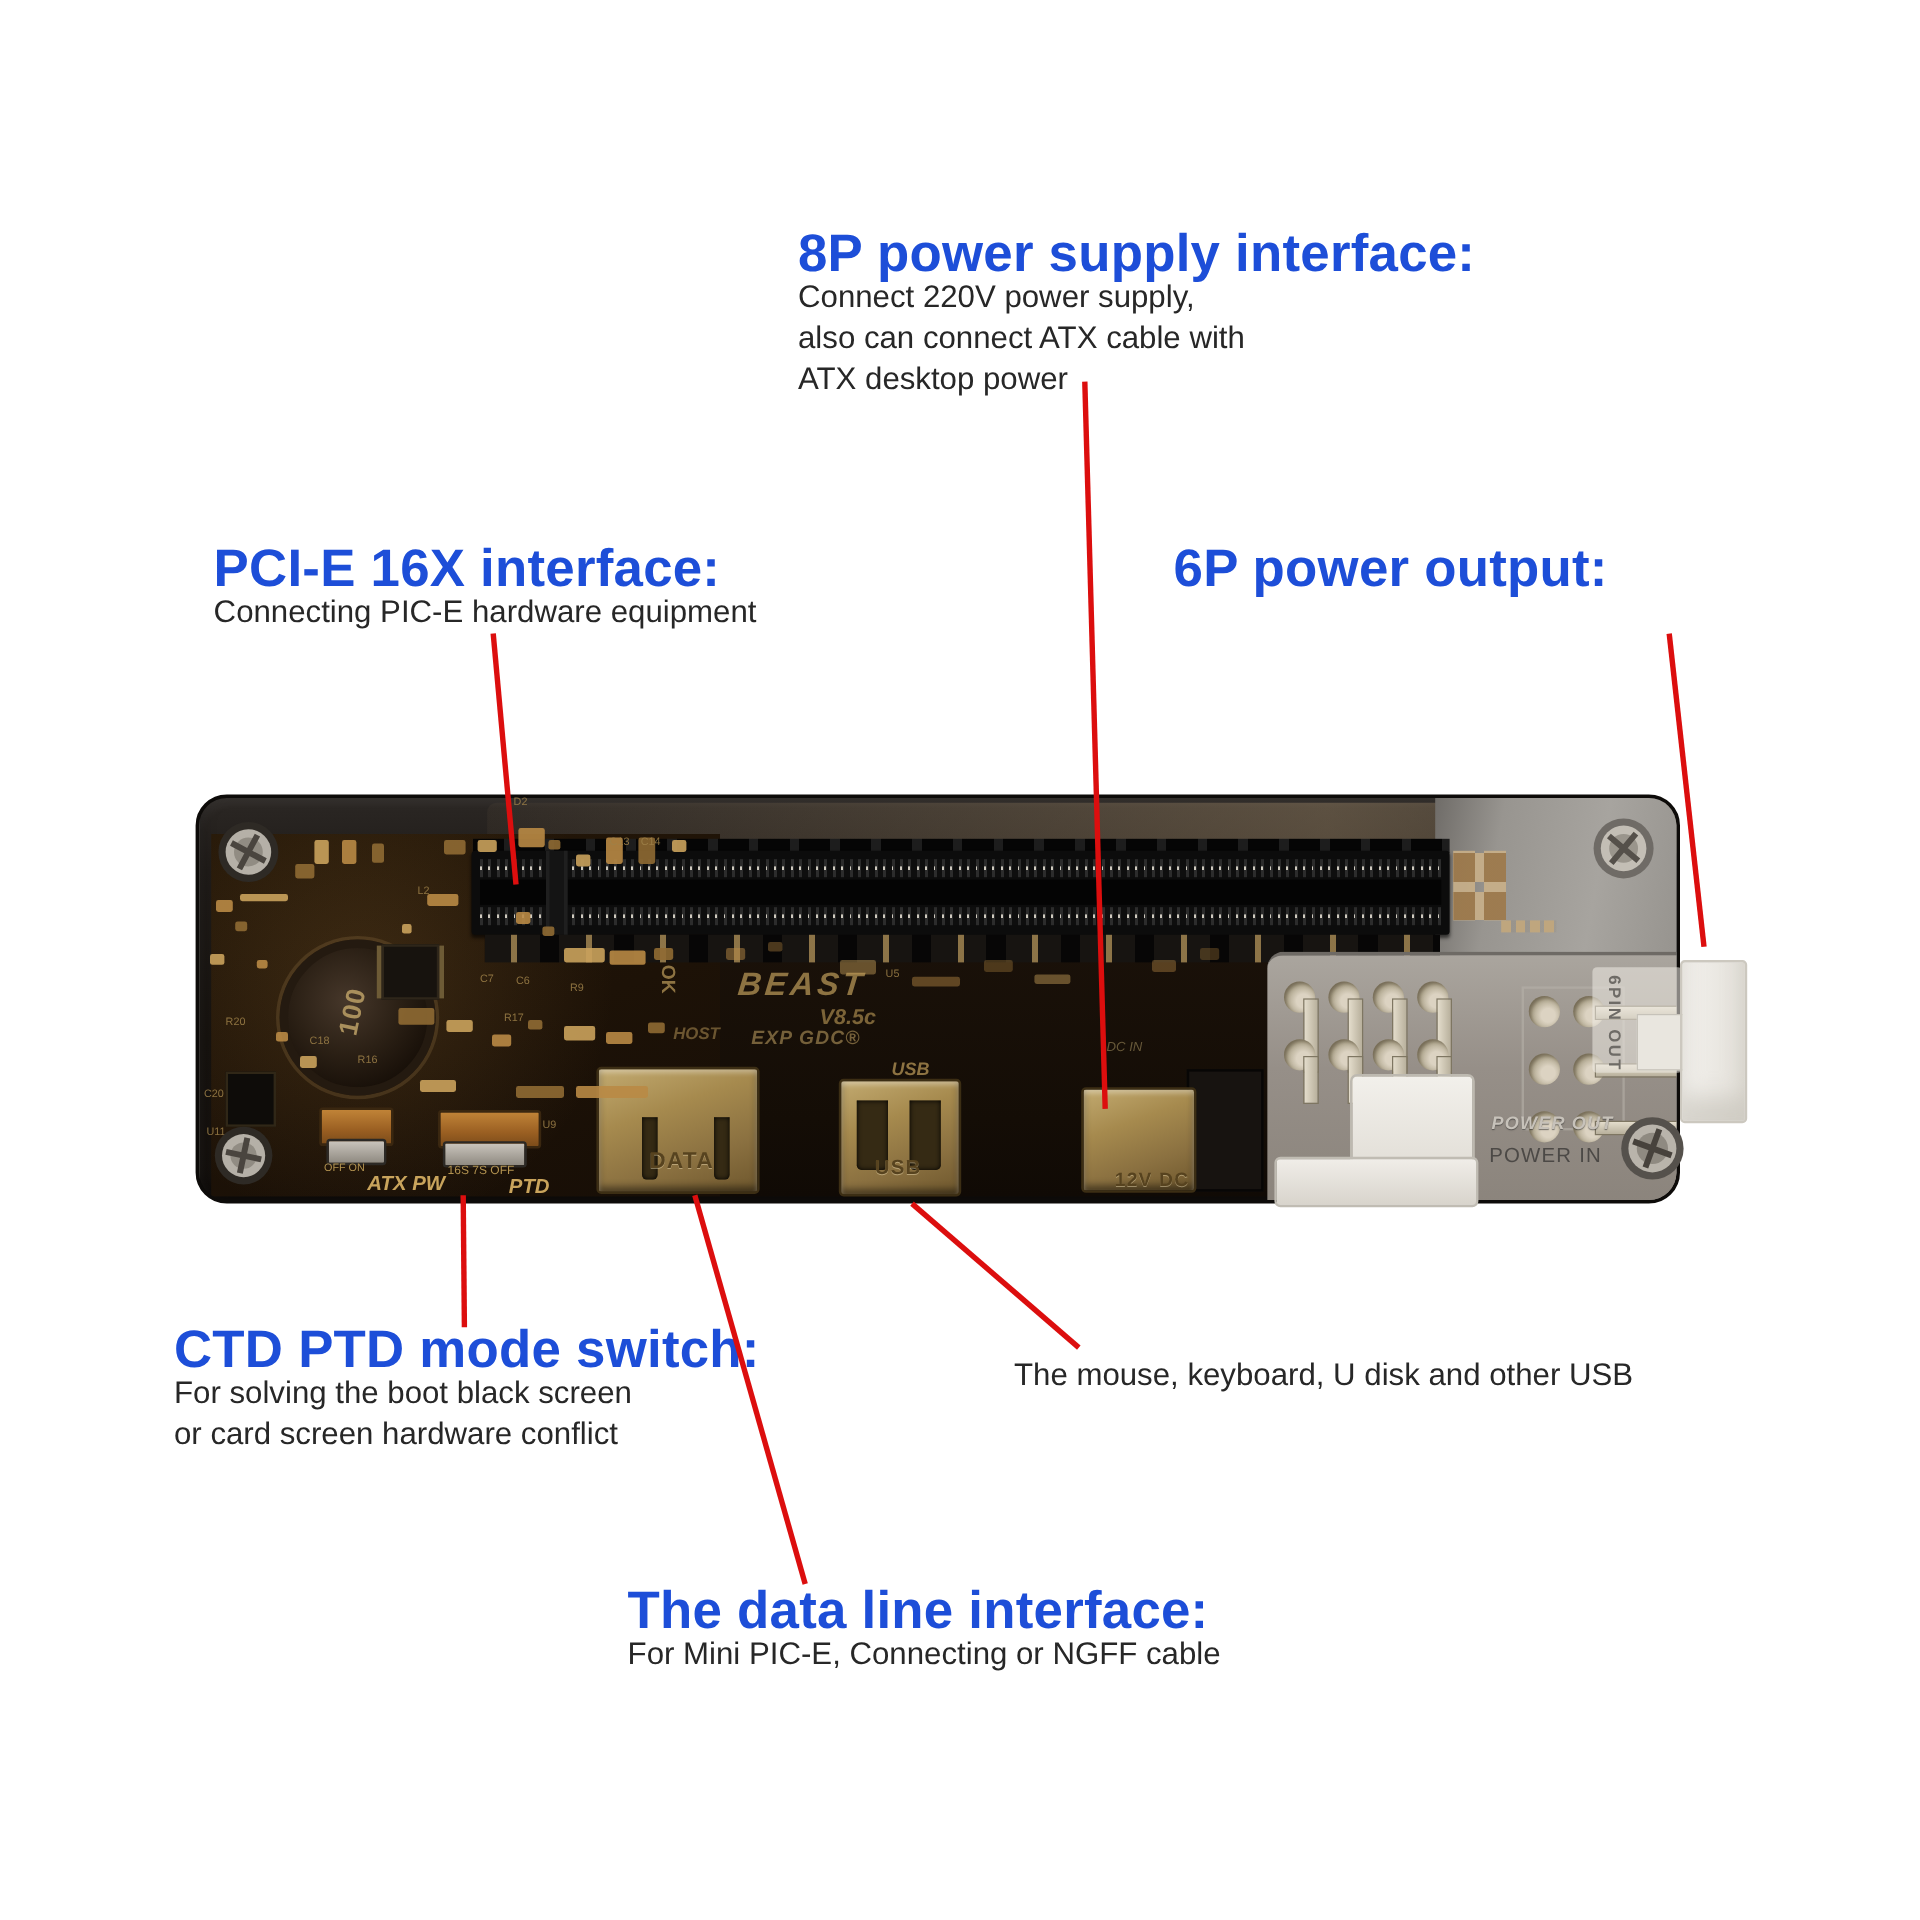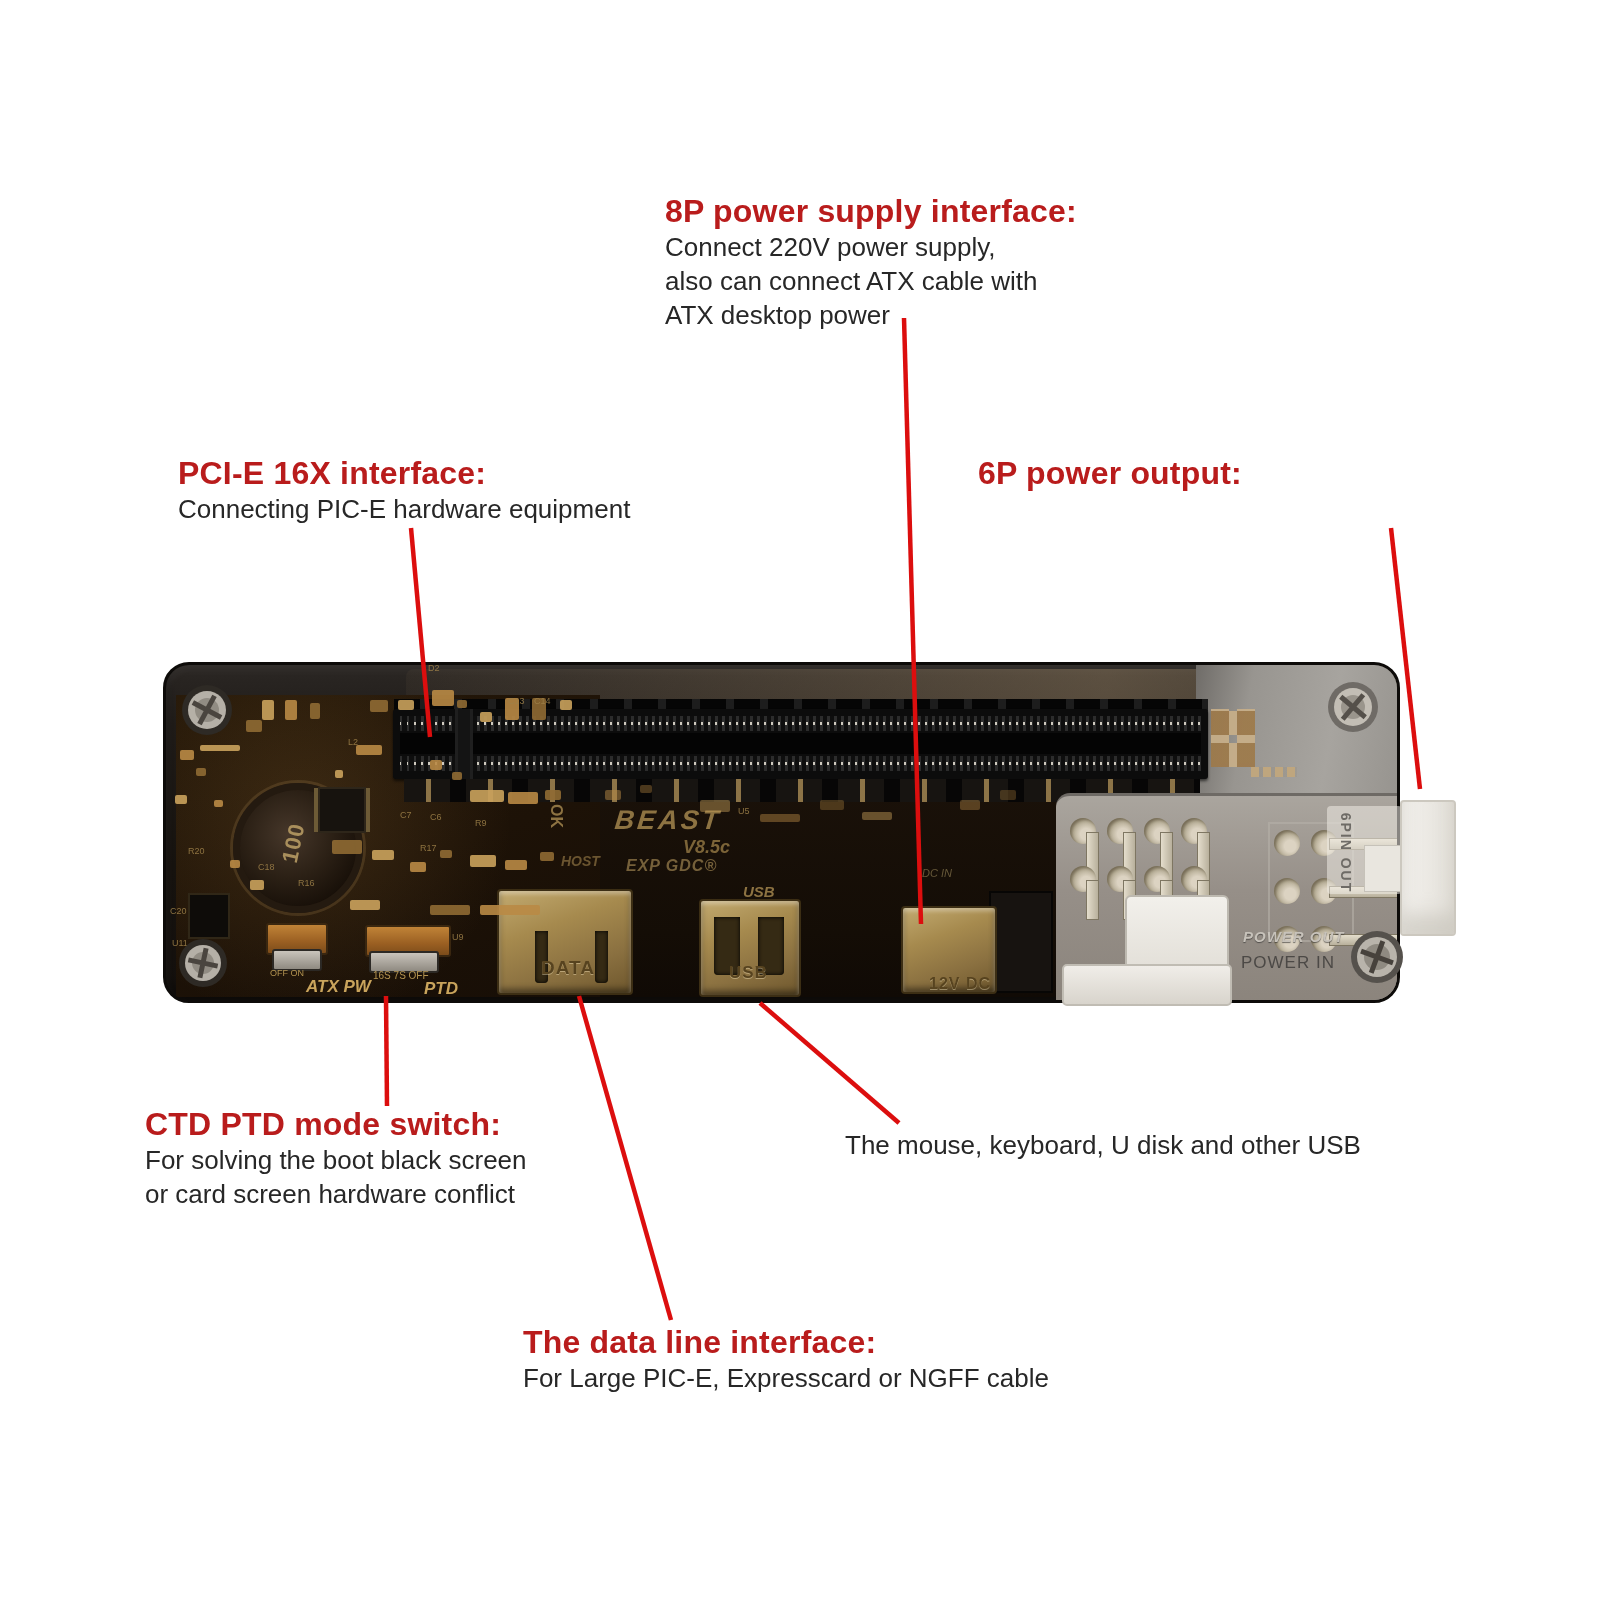--- a/index.html
+++ b/index.html
@@ -2,21 +2,21 @@
 <html><head>
 <meta charset="utf-8">
 <style>
   html,body{margin:0;padding:0;background:#fff;}
   .canvas{position:relative;width:1600px;height:1600px;background:#ffffff;overflow:hidden;
           font-family:"Liberation Sans",sans-serif;}
   .abs{position:absolute;}
 
   
   .ann{position:absolute;z-index:30;color:#1b1b1b;}
-  .ann-title{font-size:32px;font-weight:bold;line-height:37px;color:#b91c1c;letter-spacing:.2px;}
+  .ann-title{font-size:44px;font-weight:bold;line-height:37px;color:#1d4ed8;letter-spacing:.2px;}
   .ann-line{font-size:26px;line-height:34px;color:#272727;}
   #ann-p8{left:665px;top:193px;}
   #ann-pcie{left:178px;top:455px;}
   #ann-p6{left:978px;top:455px;}
   #ann-ctd{left:145px;top:1106px;}
   #ann-usb{left:845px;top:1128px;}
   #ann-data{left:523px;top:1324px;}
 
   
   .case{left:163px;top:662px;width:1237px;height:341px;z-index:1;
@@ -160,21 +160,21 @@
   <div class="ann" id="ann-ctd">
     <div class="ann-title">CTD PTD mode switch:</div>
     <div class="ann-line">For solving the boot black screen</div>
     <div class="ann-line">or card screen hardware conflict</div>
   </div>
   <div class="ann" id="ann-usb">
     <div class="ann-line">The mouse, keyboard, U disk and other USB</div>
   </div>
   <div class="ann" id="ann-data">
     <div class="ann-title">The data line interface:</div>
-    <div class="ann-line">For Large PIC-E, Expresscard or NGFF cable</div>
+    <div class="ann-line">For Mini PIC-E, Connecting or NGFF cable</div>
   </div>
 
   <div class="abs case">
     <div class="abs case-sheen"></div>
     <div class="abs pcb-left"></div>
     <div class="abs pcb-mid"></div>
     <div class="abs gray-panel"></div>
 
     <div class="abs slot-comb"></div>
     <div class="abs slot">

